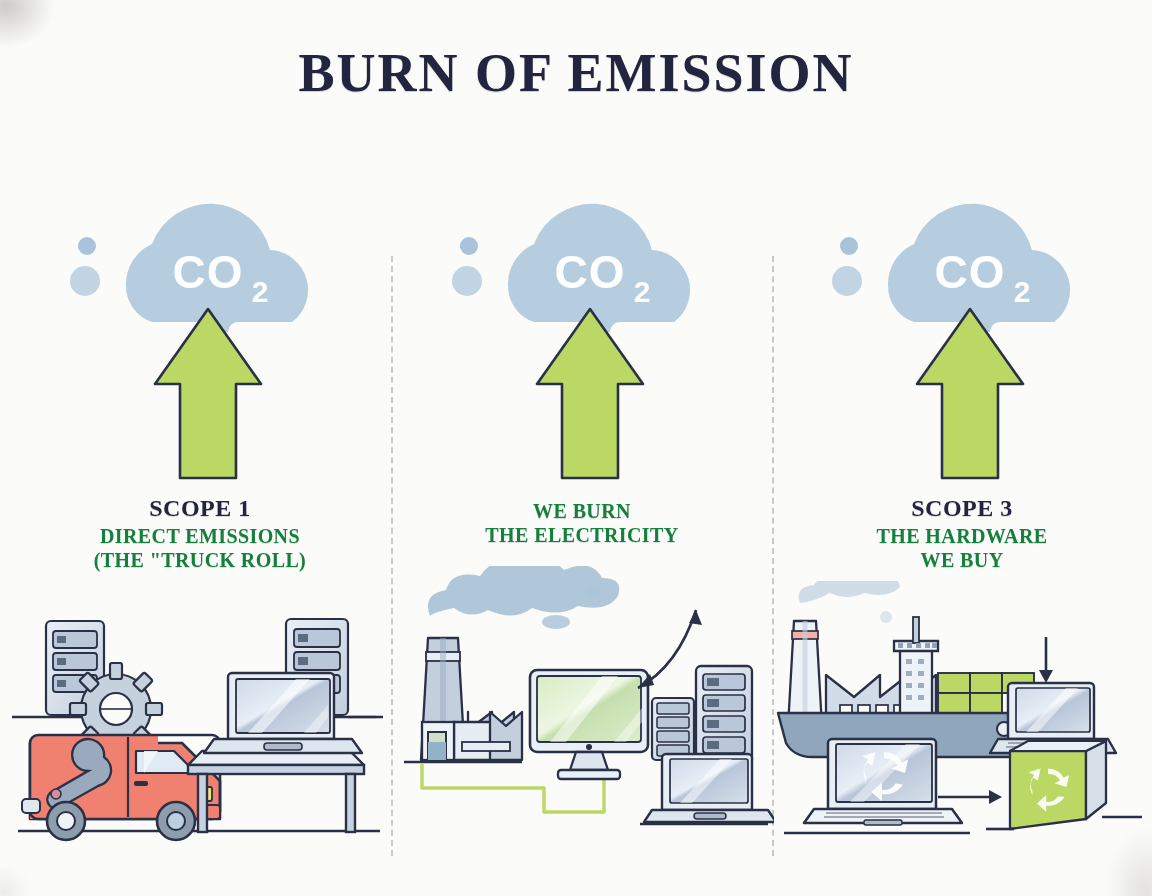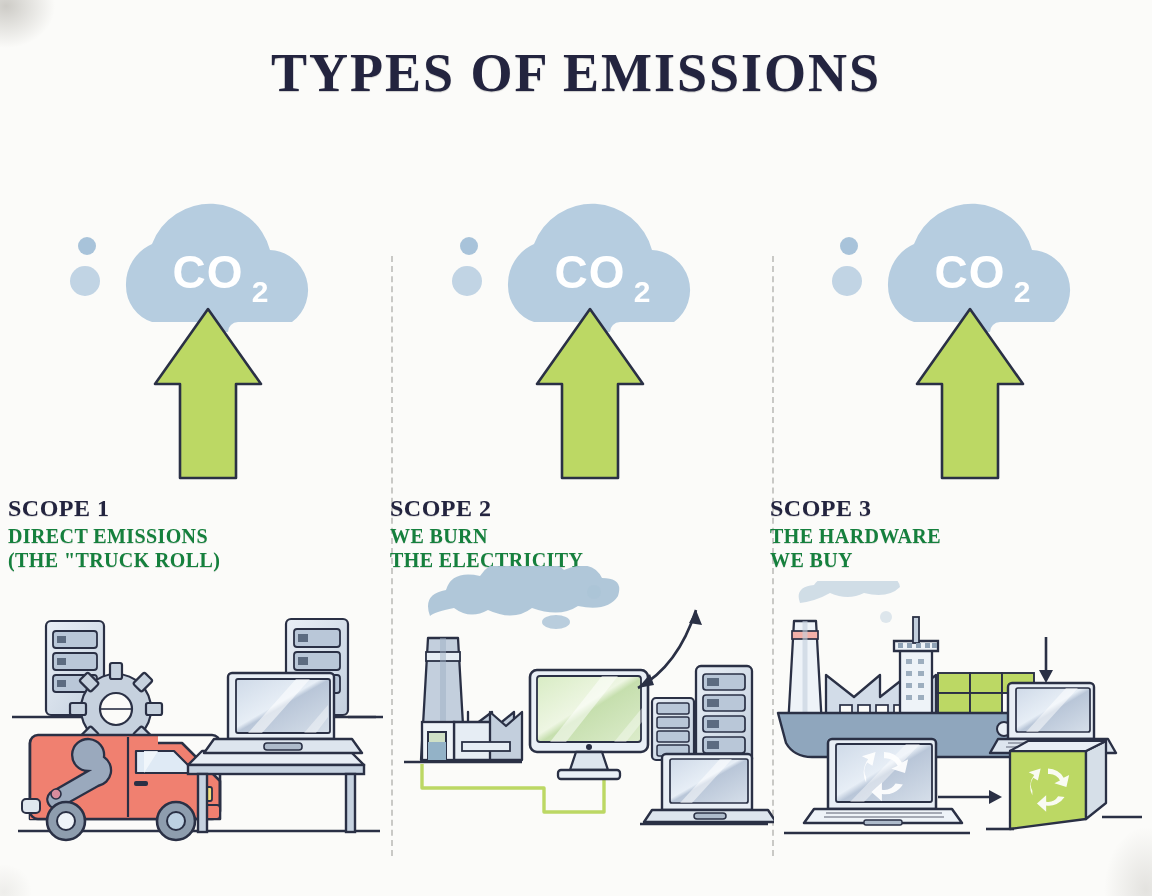--- a/index.html
+++ b/index.html
@@ -31,42 +31,42 @@
   }
   #div1{left:391px;}
   #div2{left:772px;}
 
   .col{position:absolute;top:166px;width:384px;height:700px;}
   #col1{left:8px;}
   #col2{left:390px;}
   #col3{left:770px;}
 
   .cloudwrap{position:absolute;left:0;top:0;width:384px;height:330px;}
-  .labels{position:absolute;left:0;top:330px;width:384px;text-align:left;}
+  .labels{position:absolute;left:0;top:330px;width:384px;text-align:center;}
   .scope-title{
     font-family:"Liberation Serif", serif;
     font-weight:bold;font-size:24px;letter-spacing:.5px;color:#23243f;
     text-shadow:0 1px 0 rgba(0,0,0,.12);
     line-height:1.05;
   }
   .scope-sub{
     font-family:"Liberation Serif", serif;
     font-weight:bold;font-size:20px;letter-spacing:.4px;color:#15803d;
     line-height:1.18;margin-top:4px;
     text-shadow:0 1px 0 rgba(0,0,0,.12);
   }
   .art{position:absolute;left:0;top:425px;width:384px;height:270px;}
   .art svg, .cloudwrap svg{display:block;}
 </style>
 </head>
 <body>
 
 <div class="vignette"></div>
 
-<div class="page-title">TYPES OF EMISSIONS</div>
+<div class="page-title">BURN OF EMISSION</div>
 
 <div class="divider" id="div1"></div>
 <div class="divider" id="div2"></div>
 
 <div class="col" id="col1">
 
   <div class="cloudwrap">
     <svg width="384" height="330" viewBox="0 0 384 330">
       <g>
         <circle cx="79" cy="80" r="9" fill="#9fbdd6" opacity=".9"></circle>
@@ -217,21 +217,20 @@
         <text x="200" y="122" text-anchor="middle" font-family="Liberation Sans, sans-serif" font-weight="bold" font-size="46" fill="#ffffff" letter-spacing="1">CO</text>
         <text x="252" y="136" text-anchor="middle" font-family="Liberation Sans, sans-serif" font-weight="bold" font-size="30" fill="#ffffff">2</text>
       </g>
       <g>
         <path d="M200 143 L253 218 L228 218 L228 312 L172 312 L172 218 L147 218 Z" fill="#bcd864" stroke="#2a3045" stroke-width="2.6" stroke-linejoin="round"></path>
       </g>
     </svg>
   </div>
 
   <div class="labels">
-    <div class="scope-title">SCOPE 2</div>
     <div class="scope-sub">
       <div>WE BURN</div>
       <div>THE ELECTRICITY</div>
     </div>
   </div>
 
   <div class="art" style="top:400px;height:300px;">
     <svg width="384" height="300" viewBox="0 0 384 300">
       <defs>
         <linearGradient id="g2" x1="0" y1="0" x2="1" y2="1">

